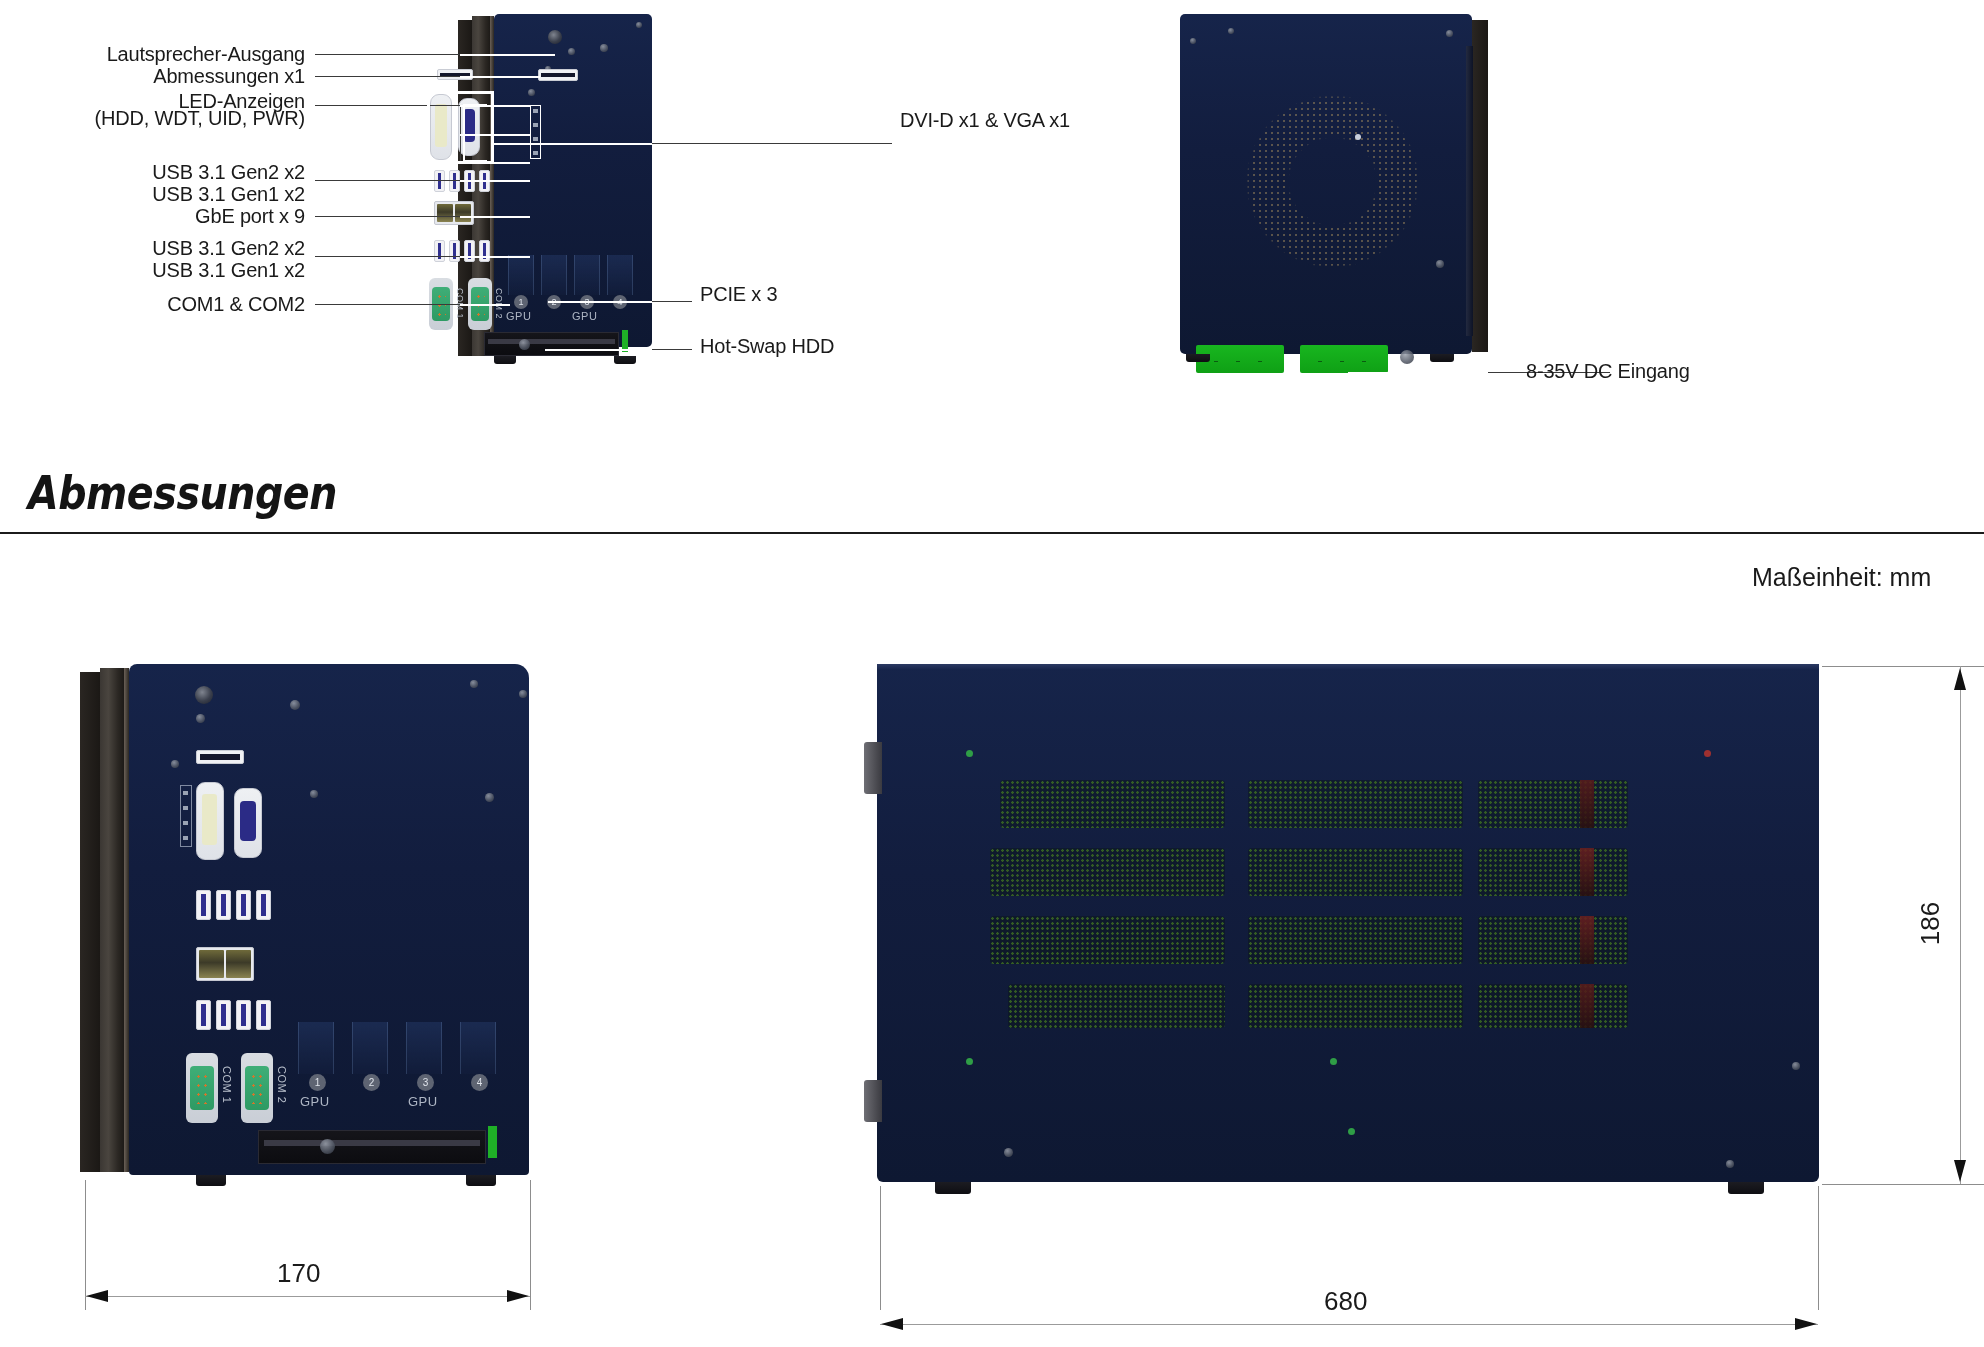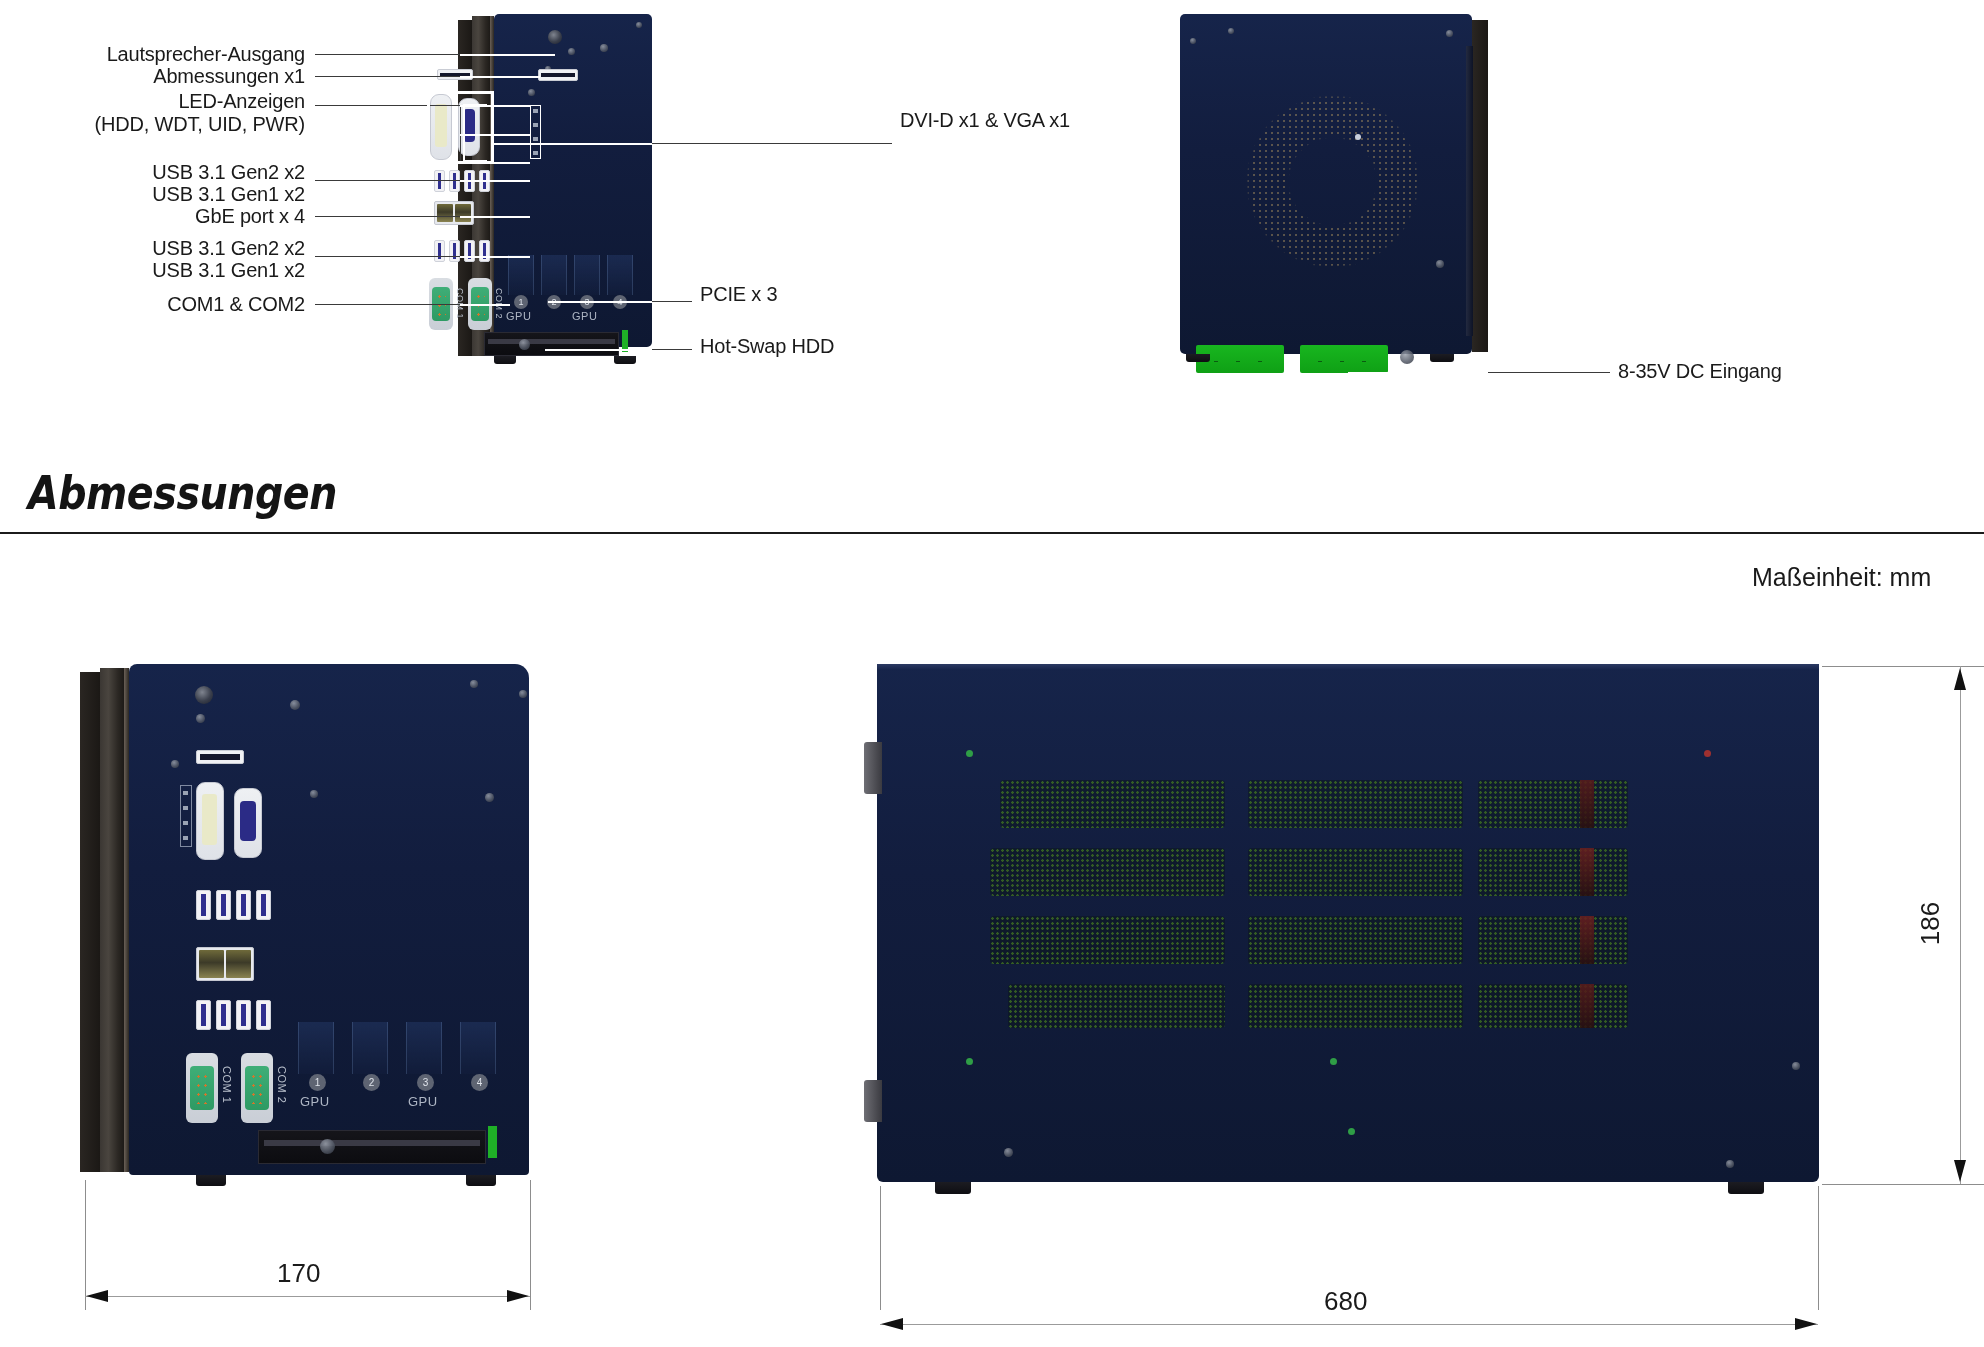--- a/index.html
+++ b/index.html
@@ -369,33 +369,33 @@
 
   <div class="callout-text right" style="left:0px; top:42px; width:305px;">Lautsprecher-Ausgang</div>
   <div class="leader" style="left:315px; top:54px; width:145px;"></div>
   <div class="leader-white" style="left:460px; top:54px; width:95px;"></div>
 
   <div class="callout-text right" style="left:0px; top:64px; width:305px;">Abmessungen x1</div>
   <div class="leader" style="left:315px; top:76px; width:145px;"></div>
   <div class="leader-white" style="left:460px; top:76px; width:80px;"></div>
 
   <div class="callout-text right" style="left:0px; top:89px; width:305px;">LED-Anzeigen</div>
-  <div class="callout-text right" style="left:0px; top:112px; width:305px;padding-left:28px;">(HDD, WDT, UID, PWR)</div>
+  <div class="callout-text right" style="left:0px; top:106px; width:305px;padding-left:28px;">(HDD, WDT, UID, PWR)</div>
   <div class="leader" style="left:315px; top:105px; width:145px;"></div>
   <div class="leader-v" style="left:460px; top:105px; height:58px;"></div>
   <div class="leader-white" style="left:460px; top:105px; width:70px;"></div>
   <div class="leader-white" style="left:460px; top:134px; width:70px;"></div>
   <div class="leader-white" style="left:460px; top:162px; width:70px;"></div>
 
   <div class="callout-text right" style="left:0px; top:160px; width:305px;">USB 3.1 Gen2 x2</div>
   <div class="callout-text right" style="left:0px; top:182px; width:305px;">USB 3.1 Gen1 x2</div>
   <div class="leader" style="left:315px; top:180px; width:145px;"></div>
   <div class="leader-white" style="left:460px; top:180px; width:70px;"></div>
 
-  <div class="callout-text right" style="left:0px; top:204px; width:305px;">GbE port x 4</div>
+  <div class="callout-text right" style="left:0px; top:204px; width:305px;">GbE port x 9</div>
   <div class="leader" style="left:315px; top:216px; width:145px;"></div>
   <div class="leader-white" style="left:460px; top:216px; width:70px;"></div>
 
   <div class="callout-text right" style="left:0px; top:236px; width:305px;">USB 3.1 Gen2 x2</div>
   <div class="callout-text right" style="left:0px; top:258px; width:305px;">USB 3.1 Gen1 x2</div>
   <div class="leader" style="left:315px; top:256px; width:145px;"></div>
   <div class="leader-white" style="left:460px; top:256px; width:70px;"></div>
 
   <div class="callout-text right" style="left:0px; top:292px; width:305px;">COM1 &amp; COM2</div>
   <div class="leader" style="left:315px; top:304px; width:145px;"></div>
@@ -427,21 +427,21 @@
 
   <div class="terminal-green" style="left:1196px; top:345px; width:88px; height:28px;"></div>
   <div class="terminal-green" style="left:1300px; top:345px; width:88px; height:28px;"></div>
   <div class="screw" style="left:1400px; top:350px; width:14px; height:14px;"></div>
 
   <div class="foot" style="left:1186px; top:354px; width:24px; height:8px;"></div>
   <div class="foot" style="left:1430px; top:354px; width:24px; height:8px;"></div>
 
   <div class="leader-white" style="left:1348px; top:372px; width:140px;"></div>
   <div class="leader" style="left:1488px; top:372px; width:122px;"></div>
-  <div class="callout-text" style="left:1618px; top:359px;">8-35V DC Eingang</div>
+  <div class="callout-text" style="left:1526px; top:359px;">8-35V DC Eingang</div>
 
   <div class="section-title" style="left:28px; top:466px;">Abmessungen</div>
   <div class="rule" style="left:0px; top:532px; width:1984px;"></div>
   <div class="unit-note" style="left:1752px; top:563px;">Maßeinheit: mm</div>
 
   <div class="chassis-dark-edge" style="left:80px; top:672px; width:20px; height:500px;"></div>
   <div class="chassis-side-rail" style="left:100px; top:668px; width:24px; height:504px;"></div>
   <div class="abs" style="left:124px; top:668px; width:5px; height:504px; background:linear-gradient(90deg,#6a6057,#2b2722);"></div>
   <div class="chassis" style="left:129px; top:664px; width:400px; height:511px; border-radius:8px 14px 4px 4px;"></div>
 

